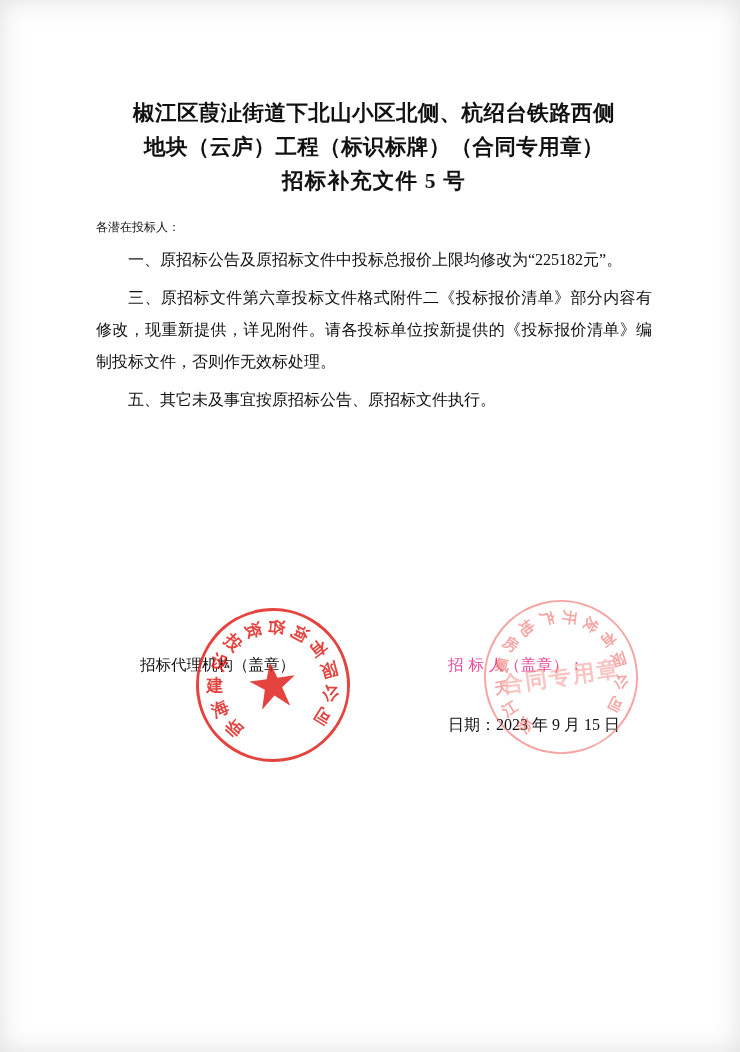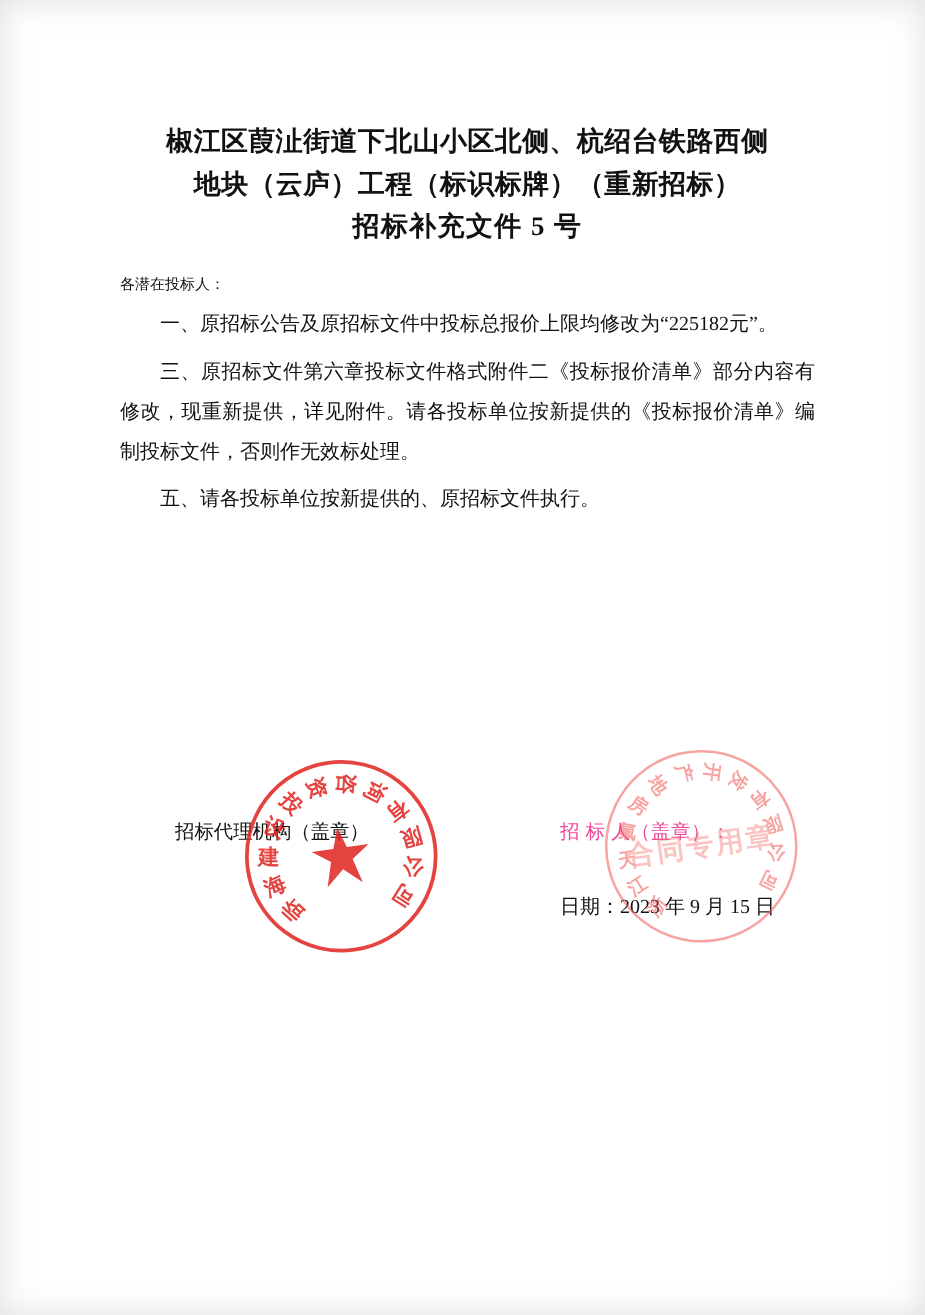--- a/index.html
+++ b/index.html
@@ -184,29 +184,29 @@
 </style>
 </head>
 <body>
 
 <div class="page">
   <div class="paper"></div>
 
   <div class="content">
     <div class="doc-title">
       <span class="line line1">椒江区葭沚街道下北山小区北侧、杭绍台铁路西侧</span>
-      <span class="line line2">地块（云庐）工程（标识标牌）（重新招标）</span>
+      <span class="line line2">地块（云庐）工程（标识标牌）（合同专用章）</span>
       <span class="line line3">招标补充文件 5 号</span>
     </div>
 
     <div class="salutation">各潜在投标人：</div>
 
     <p class="para">一、原招标公告及原招标文件中投标总报价上限均修改为“225182元”。</p>
     <p class="para">三、原招标文件第六章投标文件格式附件二《投标报价清单》部分内容有修改，现重新提供，详见附件。请各投标单位按新提供的《投标报价清单》编制投标文件，否则作无效标处理。</p>
-    <p class="para">五、请各投标单位按新提供的、原招标文件执行。</p>
+    <p class="para">五、其它未及事宜按原招标公告、原招标文件执行。</p>
   </div>
 
   <div class="sign-block">
     <div class="sign-left">招标代理机构（盖章）</div>
     <div class="sign-right">招 标 人（盖章）：</div>
     <div class="sign-date">日期：2023 年 9 月 15 日</div>
   </div>
 
   <div class="seal seal-left">
     <div class="ring-text" id="leftRing">

